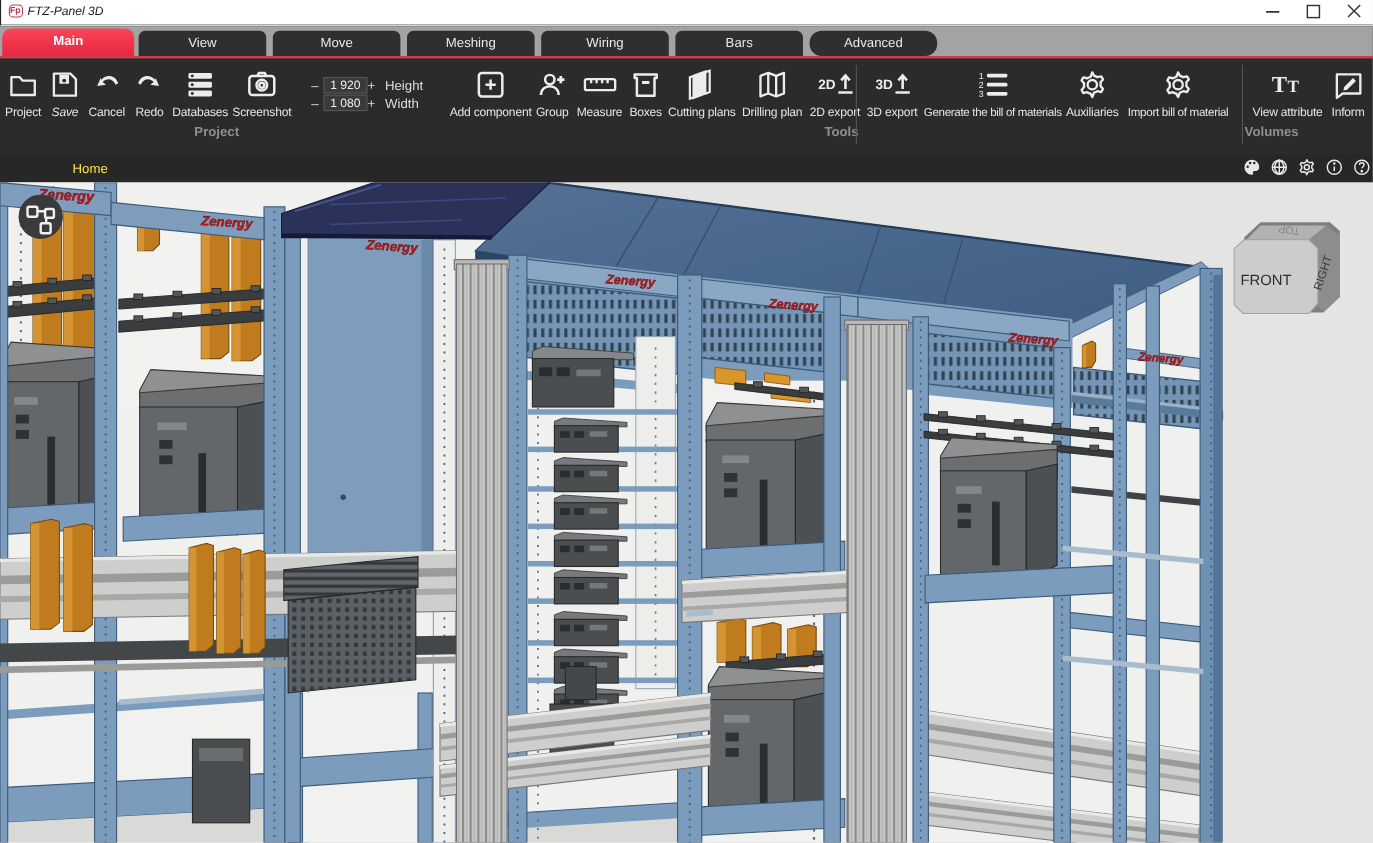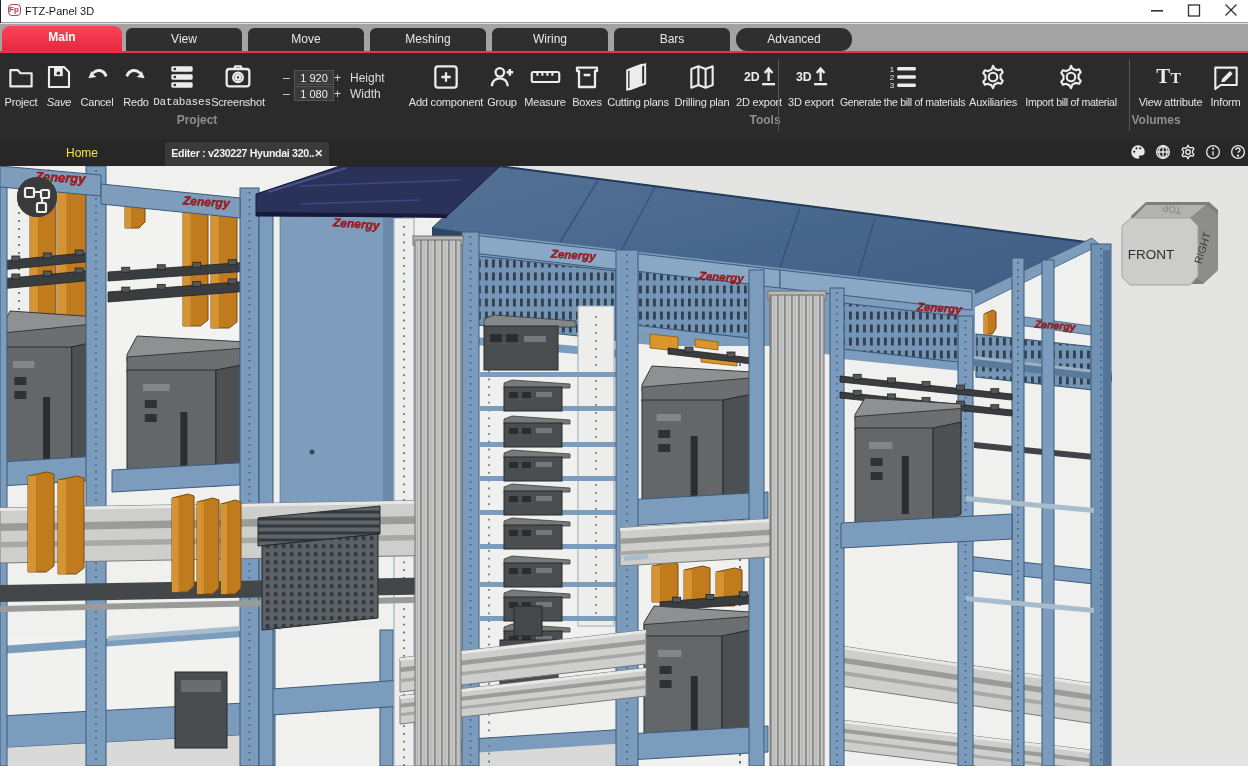--- a/index.html
+++ b/index.html
@@ -1,21 +1,21 @@
 <!DOCTYPE html>
 <html><head>
 <meta charset="utf-8">
 <style>
   * { margin:0; padding:0; box-sizing:border-box; }
   html,body { width:1248px; height:766px; overflow:hidden; font-family:"Liberation Sans",sans-serif; background:#e3e3e3; }
   
   #titlebar { position:absolute; left:0; top:0; width:1248px; height:23px; background:#ffffff; border-bottom:1px solid #9b9b9b; }
   #titlebar .leftedge { position:absolute; left:0; top:0; width:1px; height:23px; background:#222; }
   #fpicon { position:absolute; left:8px; top:4px; width:13px; height:12px; border:1.5px solid #b5405a; border-radius:4px; background:#fff; color:#c2344e; font-size:8px; font-weight:bold; text-align:left; line-height:9px; }
-  #apptitle { position:absolute; left:25px; top:5px; font-size:11px; color:#1a1a1a; }
+  #apptitle { position:absolute; left:25px; top:5px; font-size:11px; color:#1a1a1a;font-style:italic; }
   .winbtn { position:absolute; top:0px; width:14px; height:20px; color:#333; font-size:13px; text-align:center; line-height:20px; }
   
   #ribbon { position:absolute; left:0; top:24px; width:1248px; height:116px; background:#2b2b2b; }
   #tabsrow { position:absolute; left:0; top:0; width:1248px; height:27px; background:#a3a3a3; }
   .rtab { position:absolute; top:4px; height:23px; border-radius:6px 6px 0 0; background:#2f2f2f; color:#e8e8e8; font-size:12px; text-align:center; line-height:23px; }
   .rtab.active { background:linear-gradient(#fb4458,#e62840); color:#fff; font-weight:bold; top:2px; height:25px; border-radius:8px 8px 0 0; }
   #redline { position:absolute; left:0; top:27px; width:1248px; height:2px; background:#e7354a; }
   
   .titem { position:absolute; top:31px; height:76px; text-align:center; color:#e8e8e8; }
   .titem .ticon { height:40px; padding-top:4px; display:flex; align-items:center; justify-content:center; }
@@ -87,21 +87,21 @@
     <div class="tlabel">Cancel</div>
   </div>
   <div class="titem" style="left:118px; width:36px;">
     <div class="ticon">
         <svg width="32" height="30" viewBox="0 0 26 24" fill="#ececec">
           <path d="M17.5 7 L20 13 L13.5 12 L16 10 C13 6.5 8 7.5 6.5 12 L4.5 11 C6.5 4.5 13.5 4 17.1 8.3 Z"></path>
         </svg>
       </div>
     <div class="tlabel">Redo</div>
   </div>
-  <div class="titem" style="left:150px; width:64px;font-family:Liberation Mono, monospace;">
+  <div class="titem" style="left:150px; width:64px;">
     <div class="ticon">
         <svg width="32" height="32" viewBox="0 0 24 24" fill="#ececec">
           <rect x="4" y="4" width="16" height="4" rx="1"></rect>
           <rect x="4" y="10" width="16" height="4" rx="1"></rect>
           <rect x="4" y="16" width="16" height="4" rx="1"></rect>
           <circle cx="6.6" cy="6" r="1" fill="#2b2b2b"></circle>
           <circle cx="6.6" cy="12" r="1" fill="#2b2b2b"></circle>
           <circle cx="6.6" cy="18" r="1" fill="#2b2b2b"></circle>
         </svg>
       </div>
@@ -256,21 +256,20 @@
     <div class="tlabel">Inform</div>
   </div>
   <div class="glabel" style="left:197px;">Project</div>
   <div class="glabel" style="left:765px;">Tools</div>
   <div class="glabel" style="left:1156px;">Volumes</div>
   <div class="gsep" style="left:778px;"></div>
   <div class="gsep" style="left:1129px;"></div>
 </div>
 <div id="docstrip">
   <div id="hometab">Home</div>
-  <div id="edittab">Editer : v230227 Hyundai 320..✕</div>
   <div class="stripicon" style="left:1128px;"><svg width="18" height="18" viewBox="0 0 24 24" fill="#e8e8e8">
         <path d="M12 3 a9 9 0 1 0 0 18 c1.5 0 2-1 1.5-2 -.6-1.3 0-2.5 1.5-2.5 h2 c2 0 4-1.5 4-4.5 C21 7 17 3 12 3 z M7 13 a1.5 1.5 0 1 1 0-3 a1.5 1.5 0 0 1 0 3 z M10 8.5 a1.5 1.5 0 1 1 0-3 a1.5 1.5 0 0 1 0 3 z M15 8.5 a1.5 1.5 0 1 1 0-3 a1.5 1.5 0 0 1 0 3 z"></path>
       </svg></div>
   <div class="stripicon" style="left:1153px;"><svg width="18" height="18" viewBox="0 0 24 24" fill="none" stroke="#e8e8e8" stroke-width="1.8">
         <circle cx="12" cy="12" r="8.5"></circle>
         <path d="M3.5 12 h17 M12 3.5 v17 M12 3.5 c-3.5 2-5.5 5-5.5 8.5 s2 6.5 5.5 8.5 c3.5-2 5.5-5 5.5-8.5 s-2-6.5-5.5-8.5 z"></path>
       </svg></div>
   <div class="stripicon" style="left:1178px;"><svg width="18" height="18" viewBox="0 0 24 24" fill="none" stroke="#e8e8e8" stroke-width="1.8">
         <circle cx="12" cy="12" r="3"></circle>
         <path d="M12 3 l1.3 2.5 a7 7 0 0 1 2.5 1.1 l2.8-.7 1.3 2.3 -1.9 2.2 a7 7 0 0 1 0 2.7 l1.9 2.2 -1.3 2.3 -2.8-.7 a7 7 0 0 1 -2.5 1.1 L12 21 l-1.3-2.5 a7 7 0 0 1 -2.5-1.1 l-2.8.7 -1.3-2.3 1.9-2.2 a7 7 0 0 1 0-2.7 L4.1 8.7 l1.3-2.3 2.8.7 a7 7 0 0 1 2.5-1.1 z" stroke-linejoin="round"></path>

